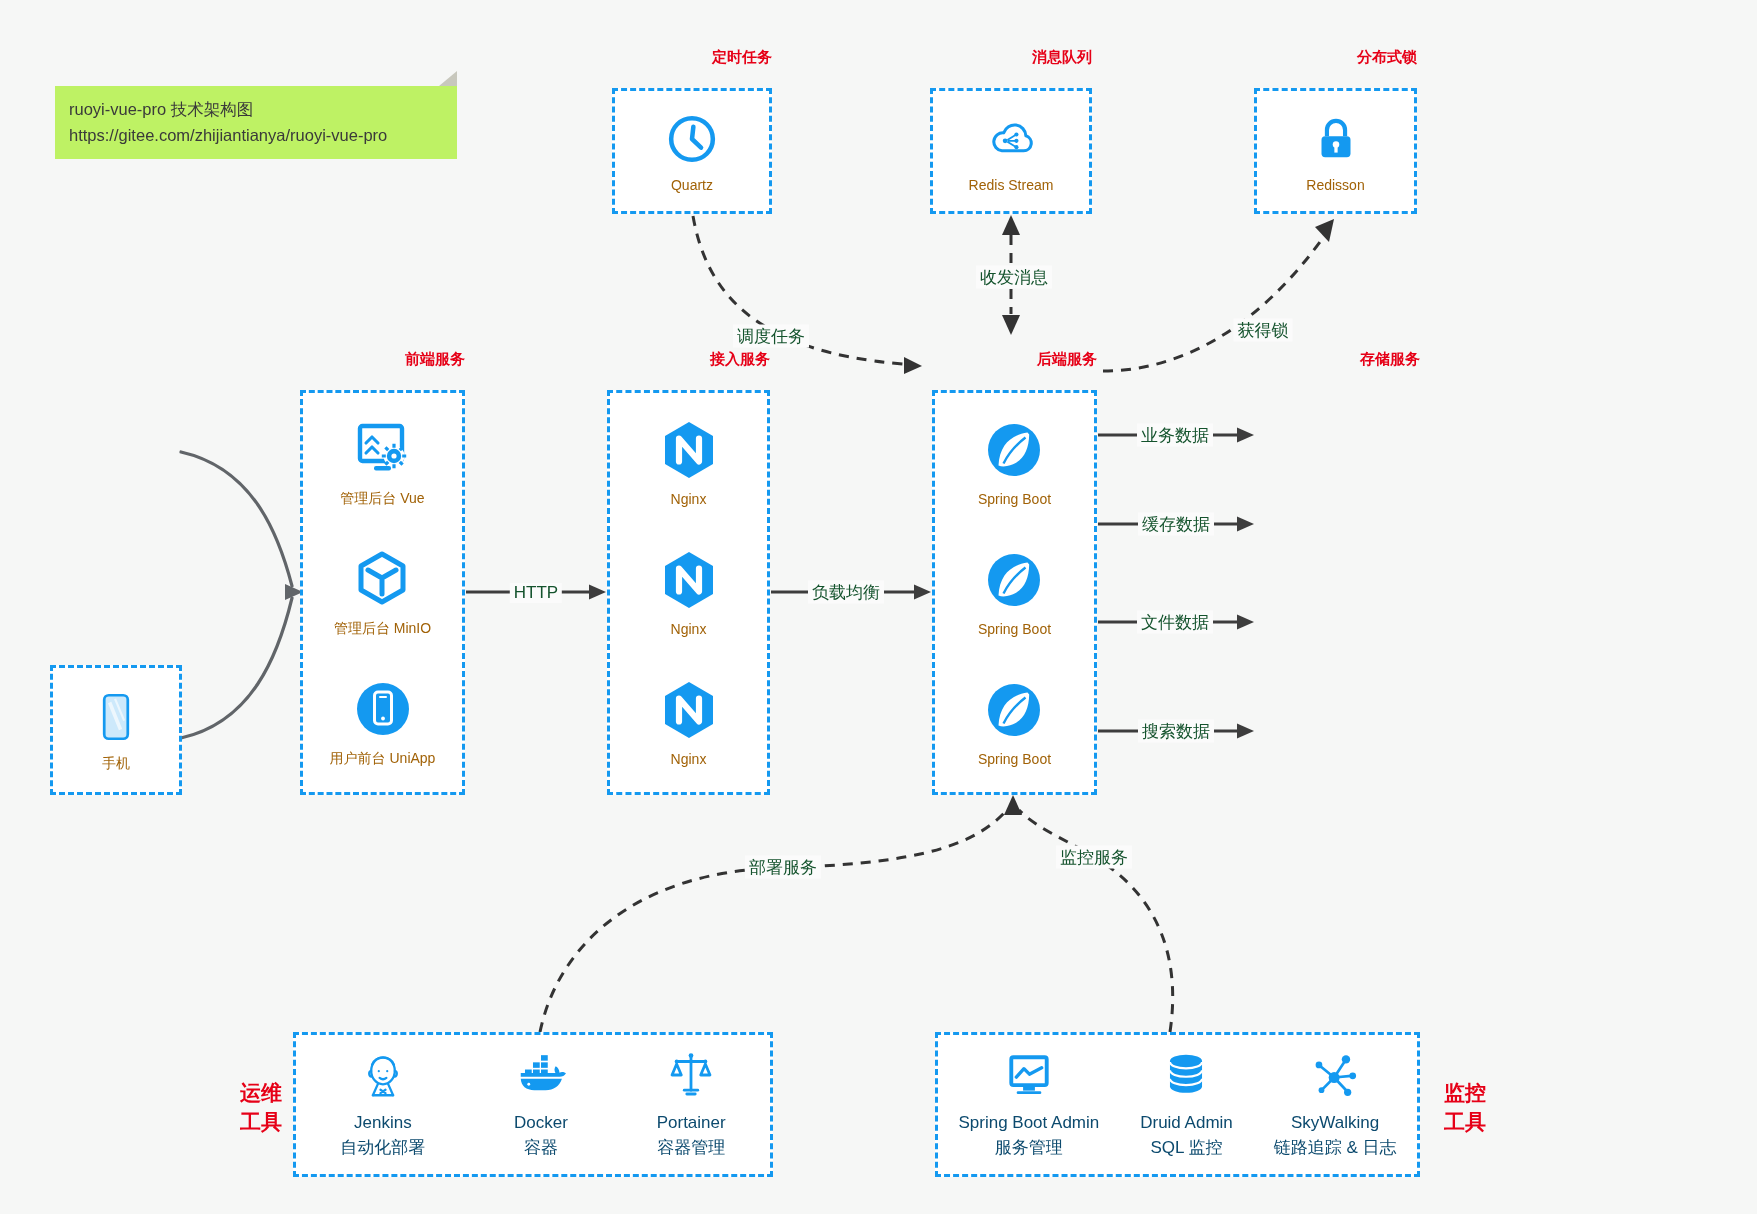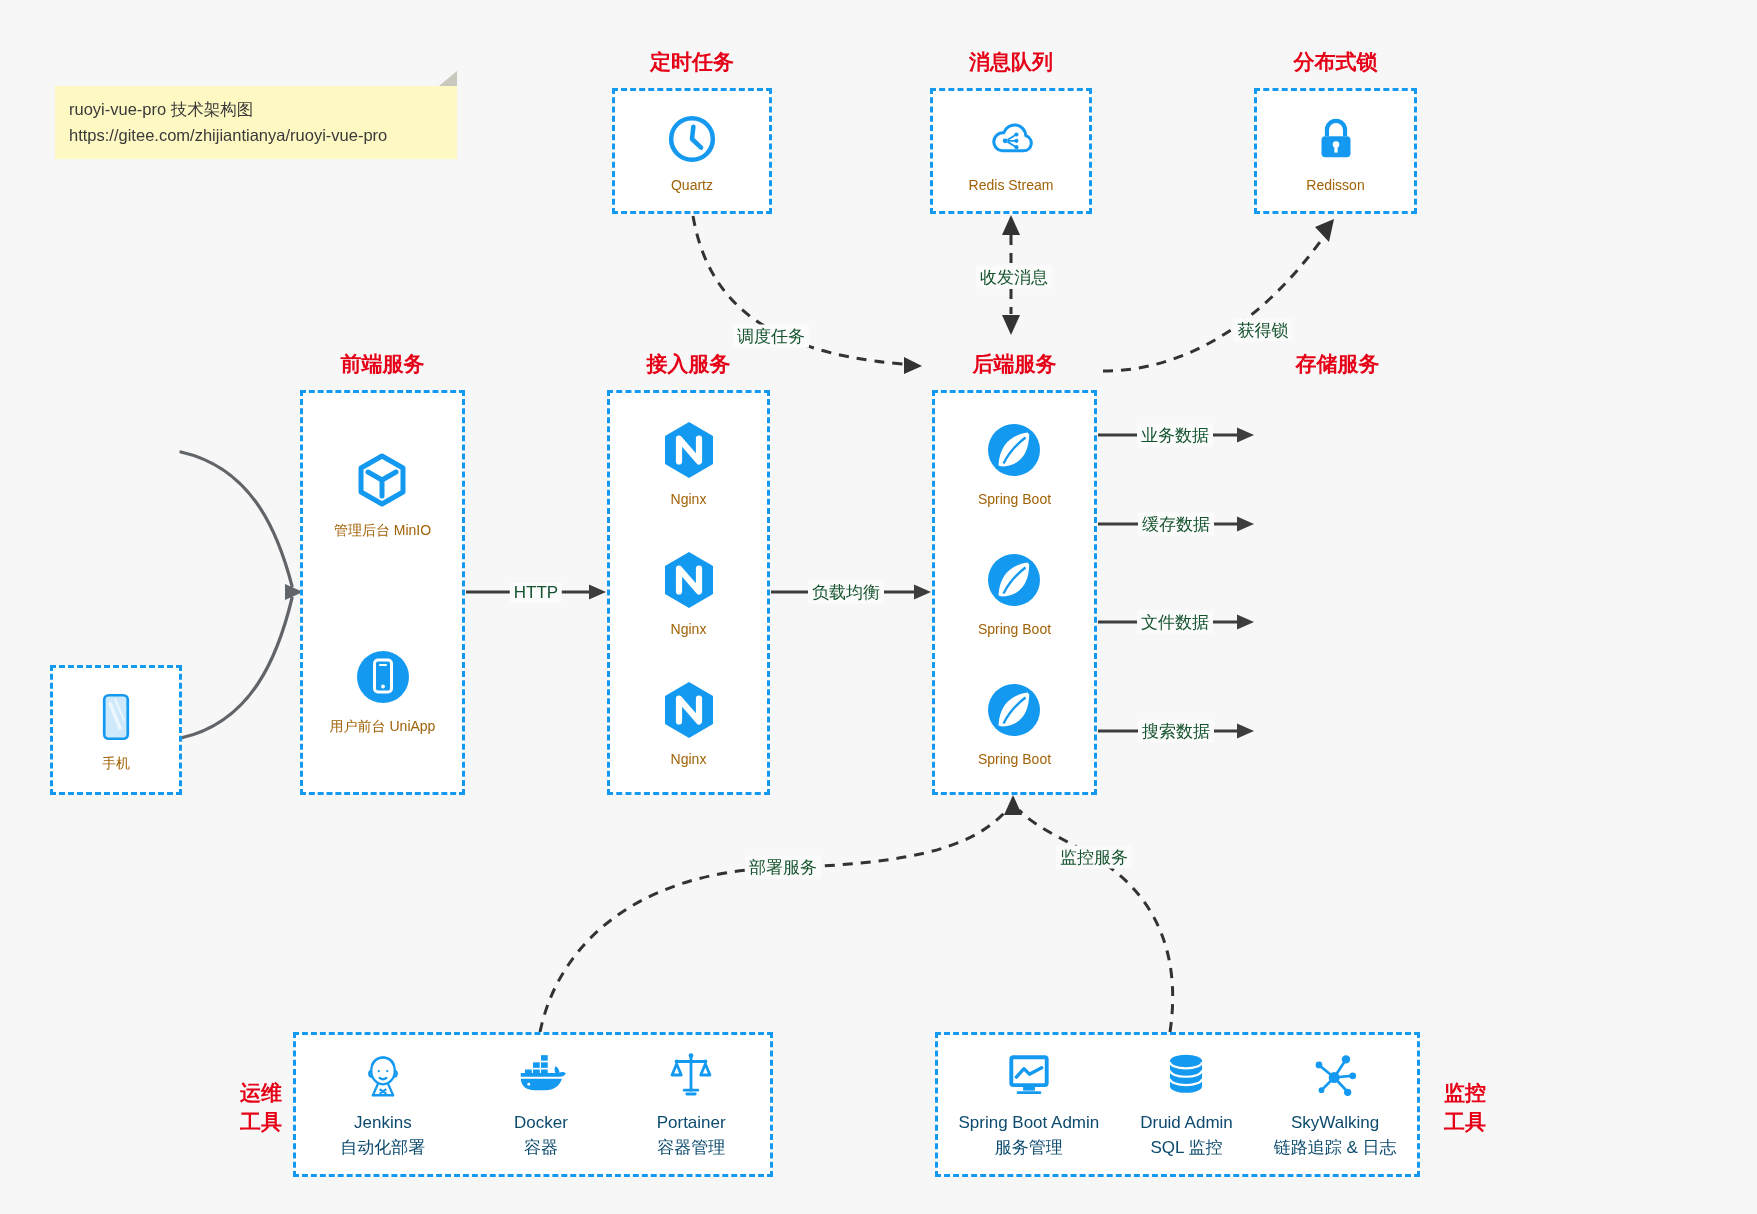--- a/index.html
+++ b/index.html
@@ -9,25 +9,25 @@
   .box{position:absolute;background:#ffffff;border:3px dashed #1499f0;box-sizing:border-box;display:flex;}
   .box.col{flex-direction:column;justify-content:space-around;align-items:center;padding:4px 0;}
   .box.row{flex-direction:row;justify-content:space-around;align-items:center;}
   .box.single{flex-direction:column;justify-content:center;align-items:center;gap:12px;}
   .item{display:flex;flex-direction:column;align-items:center;gap:9px;}
   .item .label{font-size:14px;color:#a16207;white-space:nowrap;}
   .item .label2{font-size:17px;color:#0c4a6e;white-space:nowrap;line-height:1.45;text-align:center;}
   .icon{color:#1499f0;display:block;}
   .ic64{width:64px;height:64px}.ic58{width:58px;height:58px}
   .ic54{width:54px;height:54px}
-  .gtitle{position:absolute;text-align:center;font-size:21px;font-weight:bold;color:#e60017;white-space:nowrap;}
+  .gtitle{position:absolute;text-align:right;font-size:15px;font-weight:bold;color:#e60017;white-space:nowrap;}
   .side-title{position:absolute;font-size:21px;font-weight:bold;color:#e60017;text-align:center;line-height:1.4;}
   .edge-label{position:absolute;transform:translate(-50%,-50%);font-size:17px;color:#14532d;
               background:#fbfbfb;padding:0 4px;white-space:nowrap;}
-  .note{position:absolute;left:55px;top:86px;width:402px;background:#fef9c3;padding:10px 14px;
+  .note{position:absolute;left:55px;top:86px;width:402px;background:#bef264;padding:10px 14px;
         font-size:16.5px;line-height:1.6;color:#3a3a3a;box-sizing:border-box;}
   .note-fold{position:absolute;right:0;top:-15px;width:0;height:0;
              border-right:18px solid #c8c8bd;border-top:15px solid transparent;}
   .defs{position:absolute;width:0;height:0;overflow:hidden;}
 </style>
 </head>
 <body>
 
 <svg class="defs" aria-hidden="true">
   <defs>
@@ -272,20 +272,26 @@
       <svg class="icon ic58">
           <use href="#i-phone"></use>
         </svg>
       <div class="label">手机</div>
     </div>
   </div>
 
   <div class="box col" style="left:300px;top:390px;width:165px;height:405px">
     <div class="item">
       <svg class="icon ic64">
+          <use href="#i-vue-admin"></use>
+        </svg>
+      <div class="label">管理后台 Vue</div>
+    </div>
+    <div class="item">
+      <svg class="icon ic64">
           <use href="#i-cube"></use>
         </svg>
       <div class="label">管理后台 MinIO</div>
     </div>
     <div class="item">
       <svg class="icon ic64">
           <use href="#i-userapp"></use>
         </svg>
       <div class="label">用户前台 UniApp</div>
     </div>

